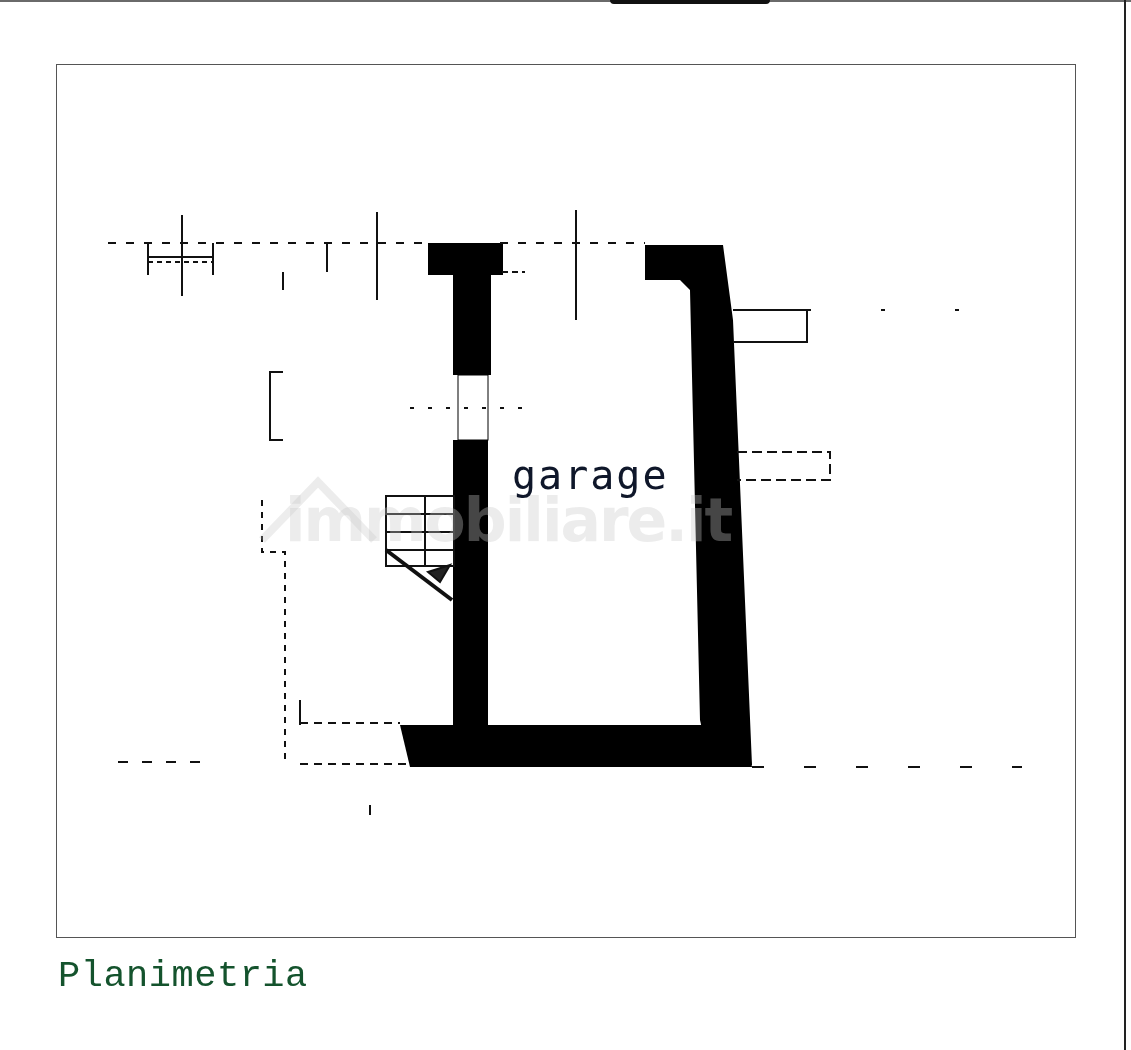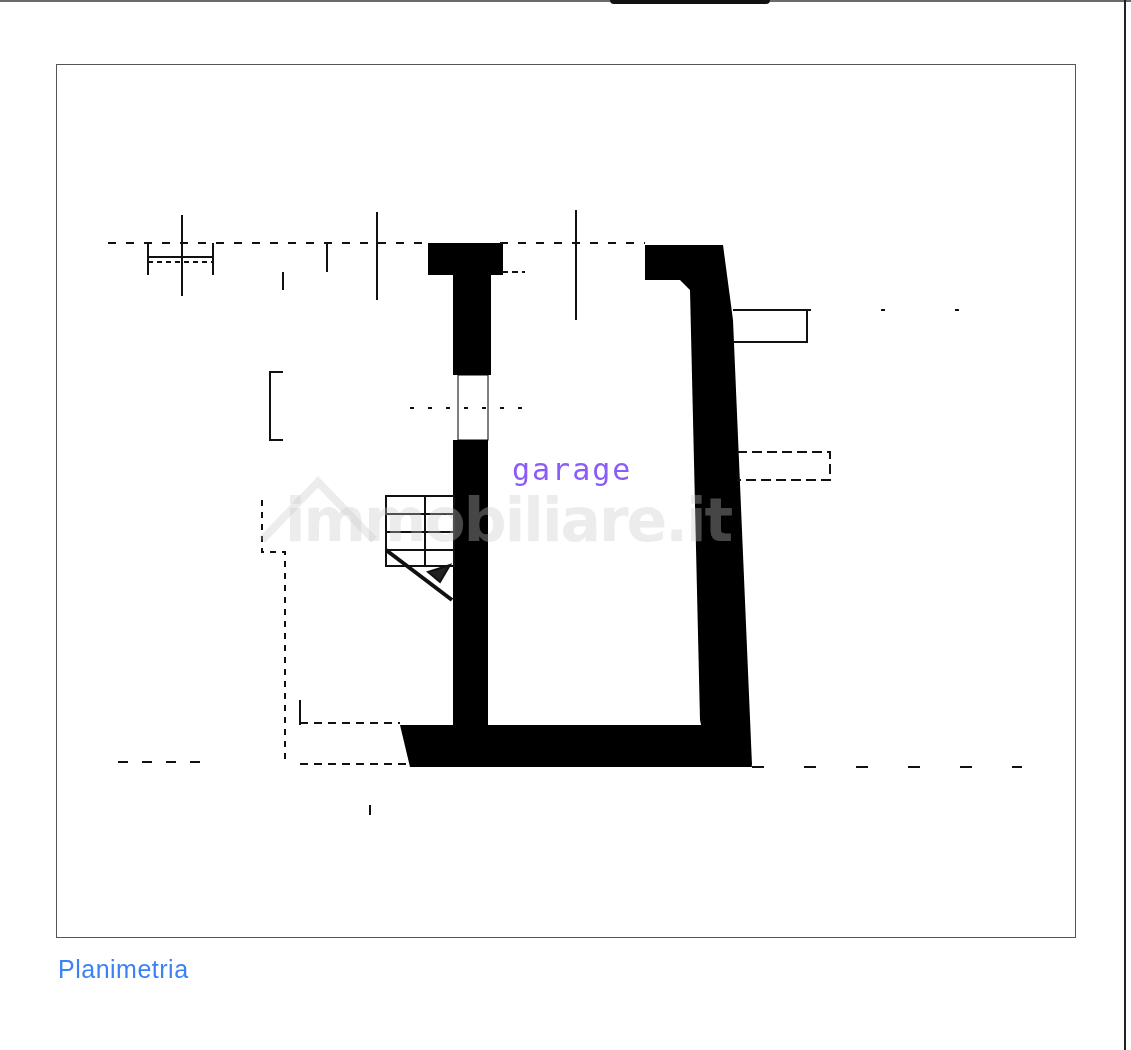--- a/index.html
+++ b/index.html
@@ -2,22 +2,22 @@
 <html><head>
 <meta charset="utf-8">
 <style>
   html, body { margin:0; padding:0; background:#ffffff; }
   body { width:1131px; height:1050px; position:relative; overflow:hidden; font-family:"Liberation Serif", serif; }
   .topline { position:absolute; left:0; top:0; width:1131px; height:2px; background:#6a6a6a; }
   .topblob { position:absolute; left:610px; top:0; width:160px; height:4px; background:#111; border-radius:0 0 80px 80px; }
   .rightline { position:absolute; left:1124px; top:0; width:2px; height:1050px; background:#222; }
   .frame { position:absolute; left:56px; top:64px; width:1020px; height:874px; border:1px solid #555; box-sizing:border-box; background:#fff; }
   .plan { position:absolute; left:0; top:0; width:1131px; height:1050px; }
-  .caption { position:absolute; left:58px; top:955px; font-size:25px; color:#3b82f6; letter-spacing:0.5px; font-family:Liberation Sans, sans-serif; }
-  .room-label { position:absolute; left:512px; top:452px; font-size:30px; color:#8b5cf6; font-family:"DejaVu Sans Mono", monospace; letter-spacing:2px; }
+  .caption { position:absolute; left:58px; top:955px; font-size:37px; color:#14532d; letter-spacing:0.5px; font-family:Liberation Mono, monospace; }
+  .room-label { position:absolute; left:512px; top:452px; font-size:40px; color:#0f172a; font-family:"DejaVu Sans Mono", monospace; letter-spacing:2px; }
   .watermark { position:absolute; left:285px; top:485px; font-size:60px; font-weight:bold; color:rgba(200,200,200,0.35); font-family:"DejaVu Sans", sans-serif; letter-spacing:-2px; white-space:nowrap; }
 </style>
 </head>
 <body>
 
 <div class="topline"></div>
 <div class="topblob"></div>
 <div class="rightline"></div>
 
 <div class="frame"></div>

